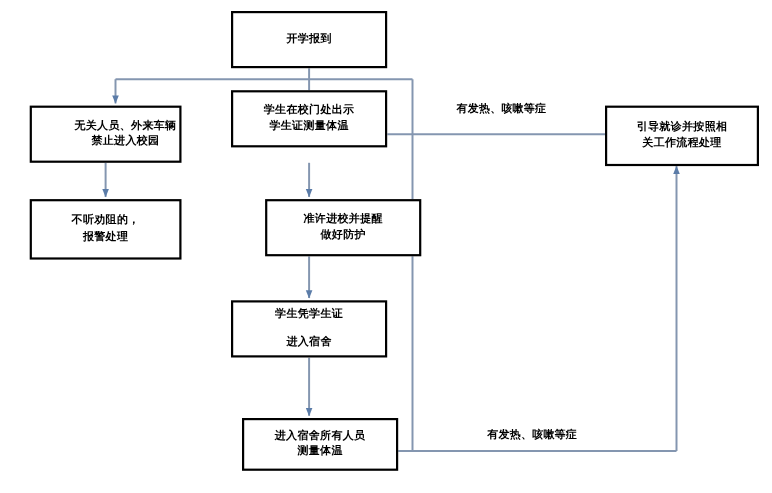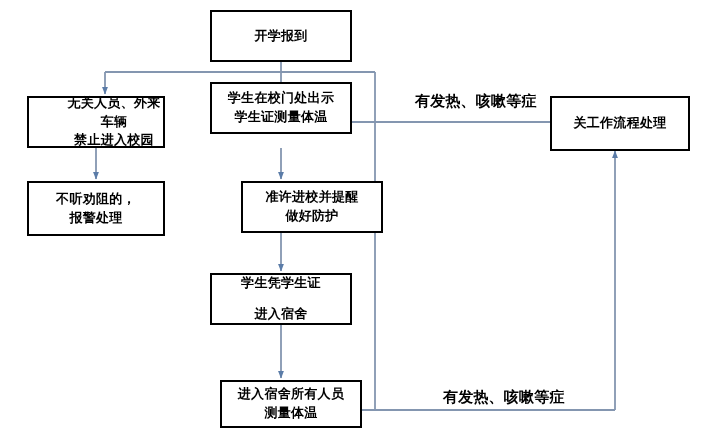--- a/index.html
+++ b/index.html
@@ -20,31 +20,31 @@
     box-sizing: border-box;
     border: 2px solid #000000;
     background: #ffffff;
     display: flex;
     flex-direction: column;
     align-items: center;
     justify-content: center;
     text-align: center;
     color: #000000;
     font-weight: bold;
-    font-size: 13px;
+    font-size: 10px;
     line-height: 1.45;
     letter-spacing: 0.3px;
     z-index: 3;
   }
   .node .line2 { display: block; }
   .edge-label {
     position: absolute;
     color: #000000;
     font-weight: bold;
-    font-size: 15px;
+    font-size: 10px;
     letter-spacing: 0.2px;
     white-space: nowrap;
     background: #ffffff;
     padding: 0 2px;
     z-index: 4;
   }
   svg#wires {
     position: absolute;
     left: 0;
     top: 0;
@@ -121,20 +121,21 @@
     <span>学生凭学生证</span>
     <span class="line2">进入宿舍</span>
   </div>
 
   <div class="node" style="left:220px; top:380px; width:142px; height:48px;">
     <span>进入宿舍所有人员</span>
     <span class="line2">测量体温</span>
   </div>
 
   <div class="node" style="left:550px; top:96px; width:140px; height:55px;">
+    <span>引导就诊并按照相</span>
     <span class="line2">关工作流程处理</span>
   </div>
 
   <div class="edge-label" style="left:413px; top:92px;">有发热、咳嗽等症</div>
 
   <div class="edge-label" style="left:441px; top:388px;">有发热、咳嗽等症</div>
 
 </div>
 
 </body></html>

